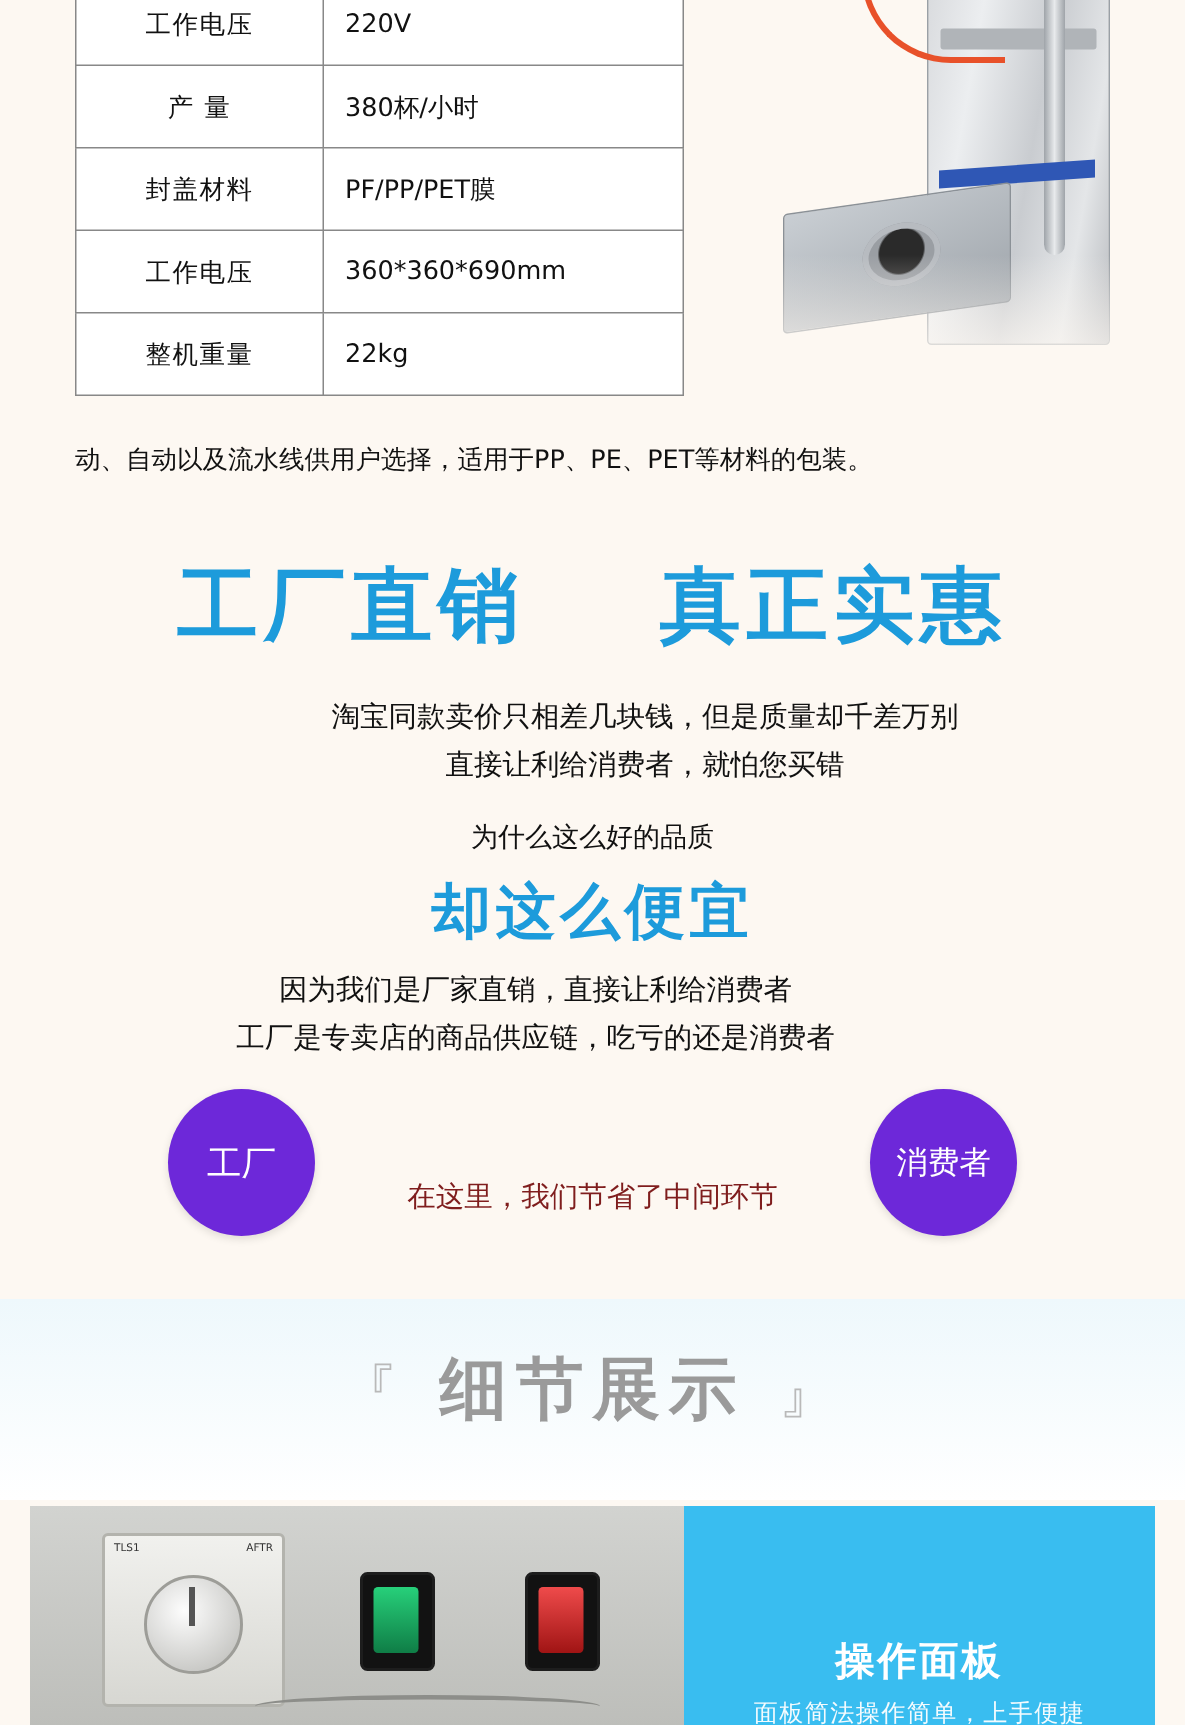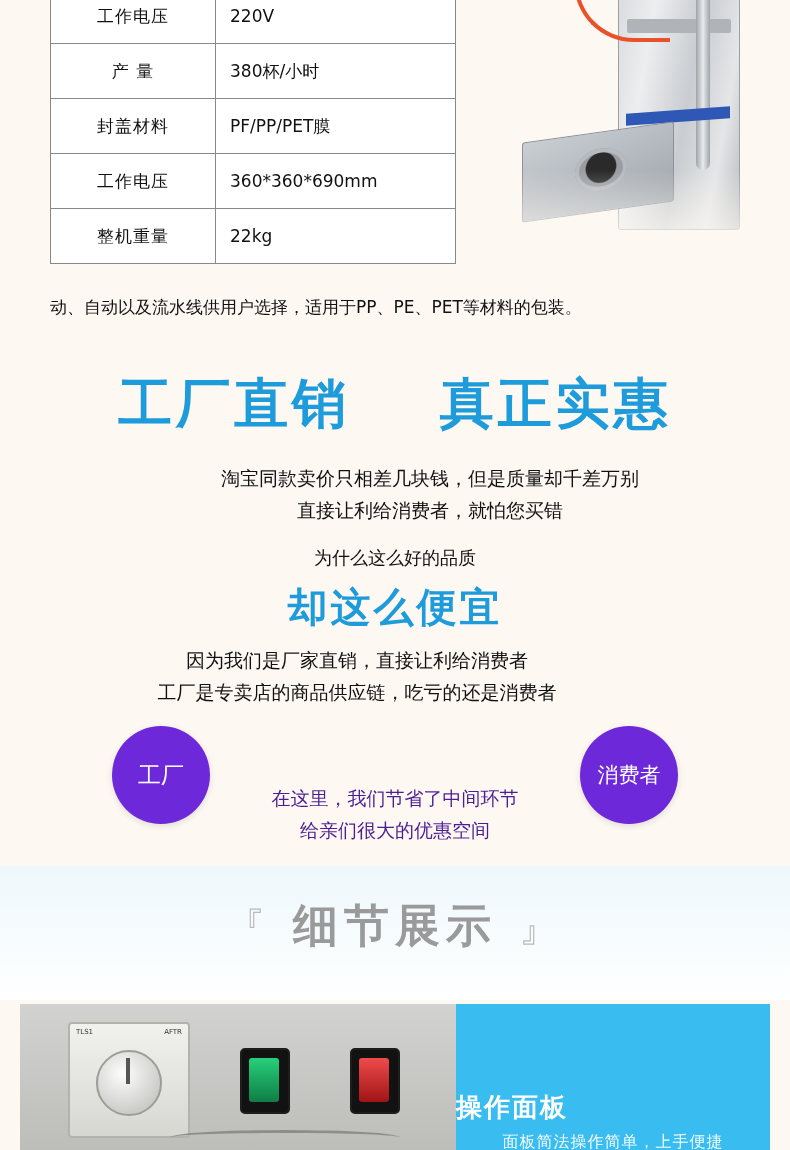--- a/index.html
+++ b/index.html
@@ -111,21 +111,21 @@
   .circle{
     position:absolute;width:98px;height:98px;border-radius:50%;
     background:#6d28d9;color:#fff;font-size:23px;
     display:flex;align-items:center;justify-content:center;
     box-shadow:0 2px 6px rgba(0,0,0,.12);
   }
   .circle.left{left:112px;top:726px;}
   .circle.right{left:580px;top:726px;font-size:21px;}
   .between{
     position:absolute;left:0;top:782px;width:790px;text-align:center;
-    font-size:19px;line-height:32px;color:#4c1d95;
+    font-size:19px;line-height:32px;color:#7f1d1d;
   }
 
   
   .band{
     position:absolute;left:0;top:866px;width:790px;height:134px;
     background:linear-gradient(180deg,#eef8fc 0%,#ffffff 100%);
   }
   .band-title{
     position:absolute;left:0;top:896px;width:790px;text-align:center;
     color:#9a9a9a;font-size:45px;letter-spacing:6px;font-weight:bold;
@@ -174,21 +174,21 @@
   .sw.red{left:330px;}
   .sw.red .inner{background:linear-gradient(180deg,#ef4b4b,#a01414);}
   .wire{
     position:absolute;left:150px;top:126px;width:230px;height:12px;
     border-top:3px solid #8d8e8a;border-radius:50%;
   }
   .caption-box{
     width:314px;height:146px;background:#39bdf0;color:#fff;position:relative;
   }
   .caption-title{
-    position:absolute;left:0;top:86px;width:100%;text-align:left;
+    position:absolute;left:0;top:86px;width:100%;text-align:center;
     font-size:26px;font-weight:bold;letter-spacing:2px;
   }
   .caption-sub{
     position:absolute;left:0;top:128px;width:100%;text-align:center;
     font-size:16px;letter-spacing:1px;opacity:.95;
   }
 </style>
 </head>
 <body>
 
@@ -256,21 +256,20 @@
   <div class="sub3">
     <div>因为我们是厂家直销，直接让利给消费者</div>
     <div>工厂是专卖店的商品供应链，吃亏的还是消费者</div>
   </div>
 
   <div class="circle left">工厂</div>
   <div class="circle right">消费者</div>
 
   <div class="between">
     <div>在这里，我们节省了中间环节</div>
-    <div>给亲们很大的优惠空间</div>
   </div>
 
   <div class="band"></div>
   <div class="band-title">
     <span class="mk">『</span>
     <span>细节展示</span>
     <span class="mk">』</span>
   </div>
 
   <div class="bottom">

